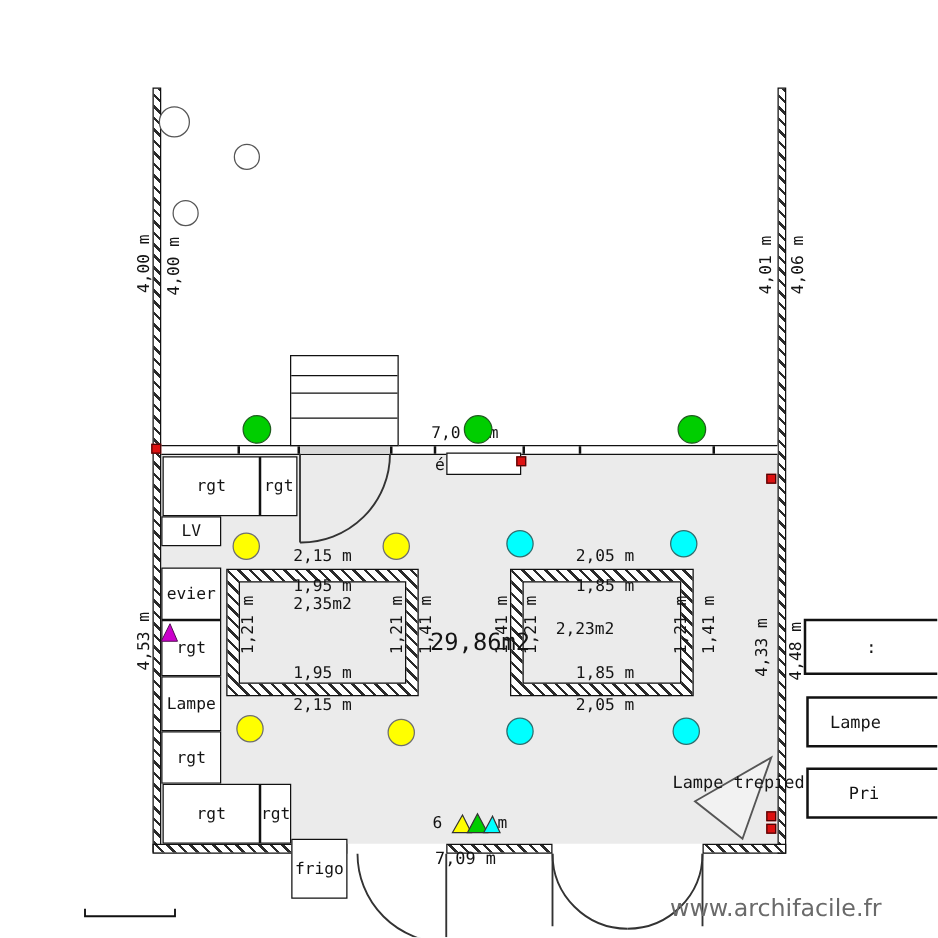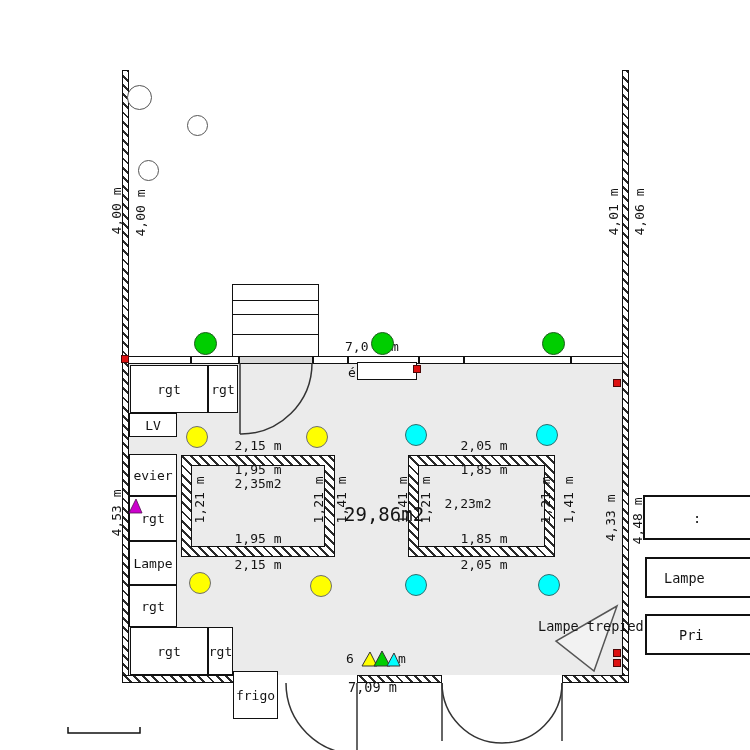--- a/index.html
+++ b/index.html
@@ -164,20 +164,21 @@
   <div class="vdim" style="left:116px;top:513px;">4,53 m</div>
   <div class="vdim" style="left:610px;top:518px;">4,33 m</div>
   <div class="vdim" style="left:637px;top:521px;">4,48 m</div>
 
   <div class="dim" style="left:346px;top:652px;">6</div>
   <div class="dim" style="left:398px;top:652px;">m</div>
   <div class="dim" style="left:348px;top:681px;font-size:13.5px;">7,09 m</div>
 
   <div class="dim" style="left:538px;top:620px;font-size:13.5px;">Lampe trepied</div>
   <div class="dim" style="left:151px;top:760px;font-size:20px;">1 m</div>
+  <div class="watermark" style="left:536px;top:716px;">www.archifacile.fr</div>
 
   <svg width="750" height="750" viewBox="0 0 750 750">
     <polygon points="136,499 129,513 142,513" fill="#CC00CC" stroke="#501050" stroke-width="0.8"></polygon>
     <polygon points="370,652 362,666 377,666" fill="#FFFF00" stroke="#333" stroke-width="1"></polygon>
     <polygon points="382,651 374,666 390,666" fill="#00CE00" stroke="#333" stroke-width="1"></polygon>
     <polygon points="394,653 387,666 400,666" fill="#00FFFF" stroke="#333" stroke-width="1"></polygon>
   </svg>
 
   <div class="circle c-white" style="left:127px;top:85px;width:25px;height:25px;"></div>
   <div class="circle c-white" style="left:187px;top:115px;width:21px;height:21px;"></div>

